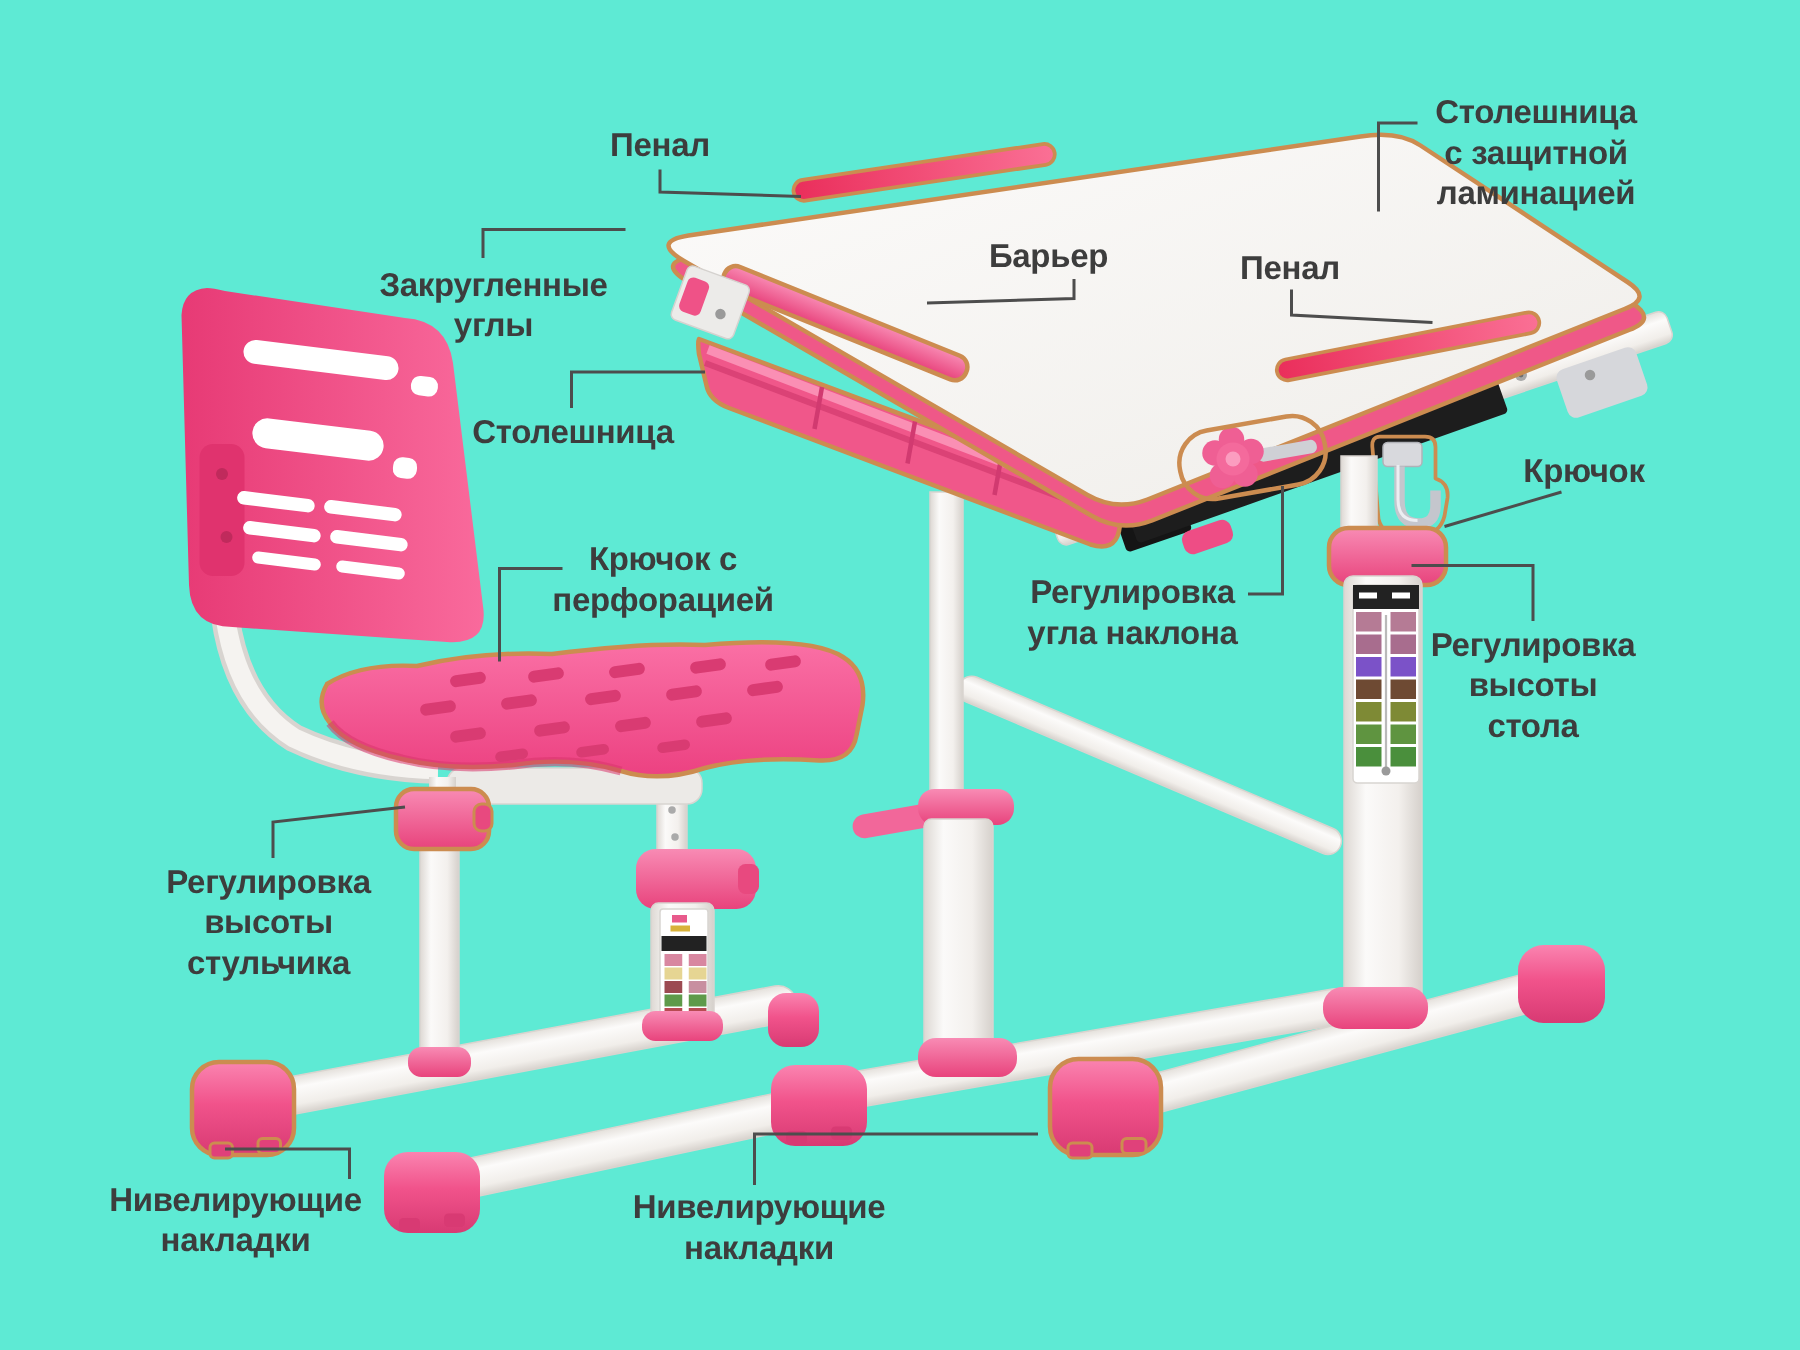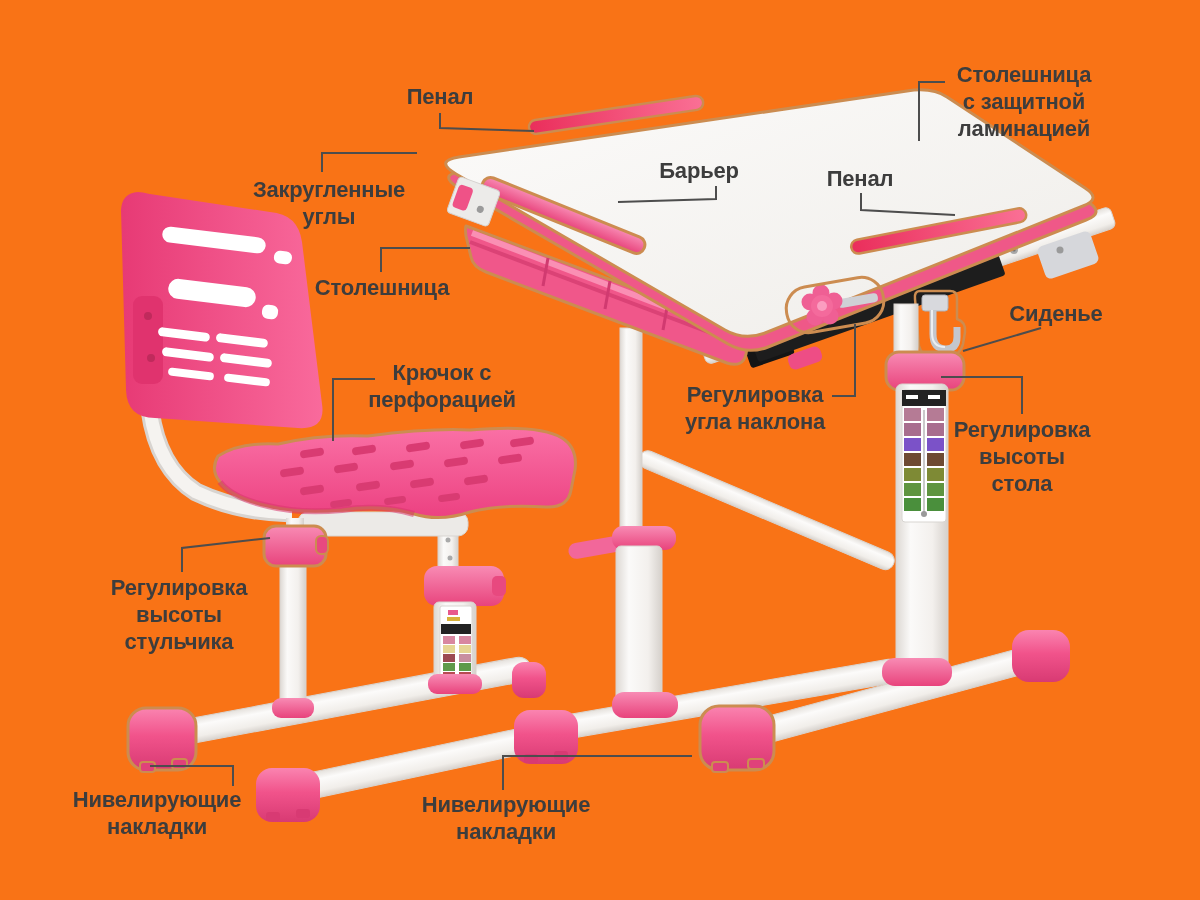--- a/index.html
+++ b/index.html
@@ -1,16 +1,16 @@
 <!DOCTYPE html>
 <html><head>
 <meta charset="utf-8">
 <style>
   html,body{margin:0;padding:0;background:#fff;}
-  #stage{position:relative;width:1200px;height:900px;background:#f97316;overflow:hidden;
+  #stage{position:relative;width:1200px;height:900px;background:#5eead4;overflow:hidden;
          font-family:"Liberation Sans",sans-serif;}
   #art{position:absolute;left:0;top:0;}
   .lbl{position:absolute;transform:translateX(-50%);
        font-size:22px;line-height:27px;font-weight:600;color:#3d3d3d;
        text-align:center;white-space:pre-line;letter-spacing:-0.2px;}
 </style>
 </head>
 <body>
 
 <div id="stage">
@@ -323,21 +323,21 @@
 
 <div class="lbl" style="left:440px;top:83px;">Пенал</div>
 <div class="lbl" style="left:1024px;top:61px;">Столешница
 с защитной
 ламинацией</div>
 <div class="lbl" style="left:329px;top:176px;">Закругленные
 углы</div>
 <div class="lbl" style="left:699px;top:157px;">Барьер</div>
 <div class="lbl" style="left:860px;top:165px;">Пенал</div>
 <div class="lbl" style="left:382px;top:274px;">Столешница</div>
-<div class="lbl" style="left:1056px;top:300px;">Сиденье</div>
+<div class="lbl" style="left:1056px;top:300px;">Крючок</div>
 <div class="lbl" style="left:755px;top:381px;">Регулировка
 угла наклона</div>
 <div class="lbl" style="left:1022px;top:416px;">Регулировка
 высоты
 стола</div>
 <div class="lbl" style="left:442px;top:359px;">Крючок с
 перфорацией</div>
 <div class="lbl" style="left:179px;top:574px;">Регулировка
 высоты
 стульчика</div>

